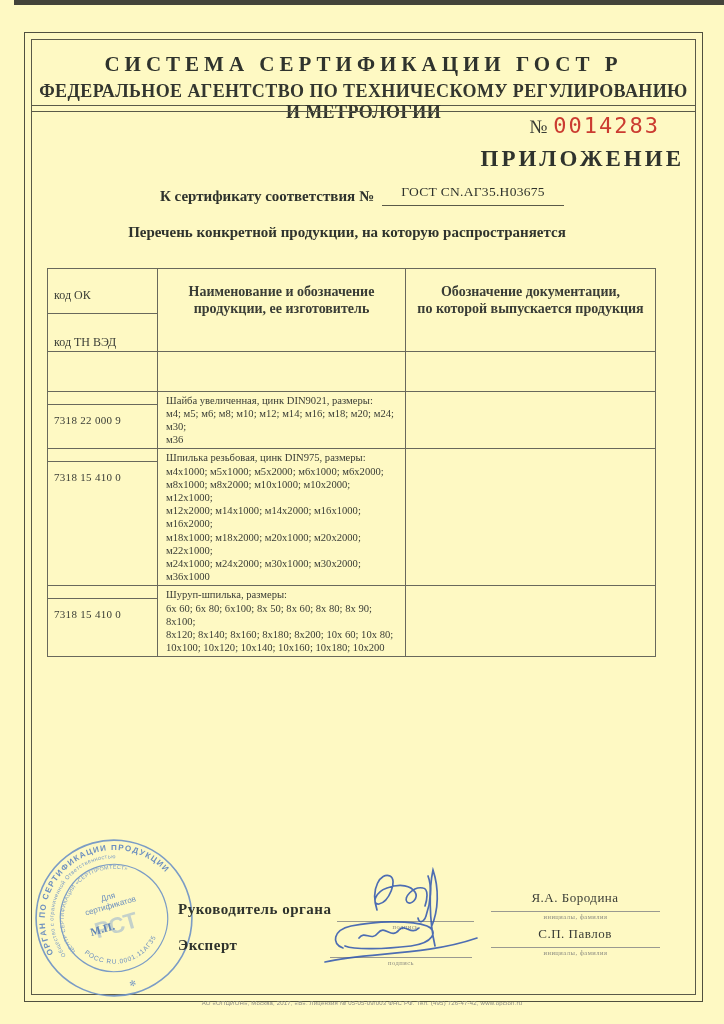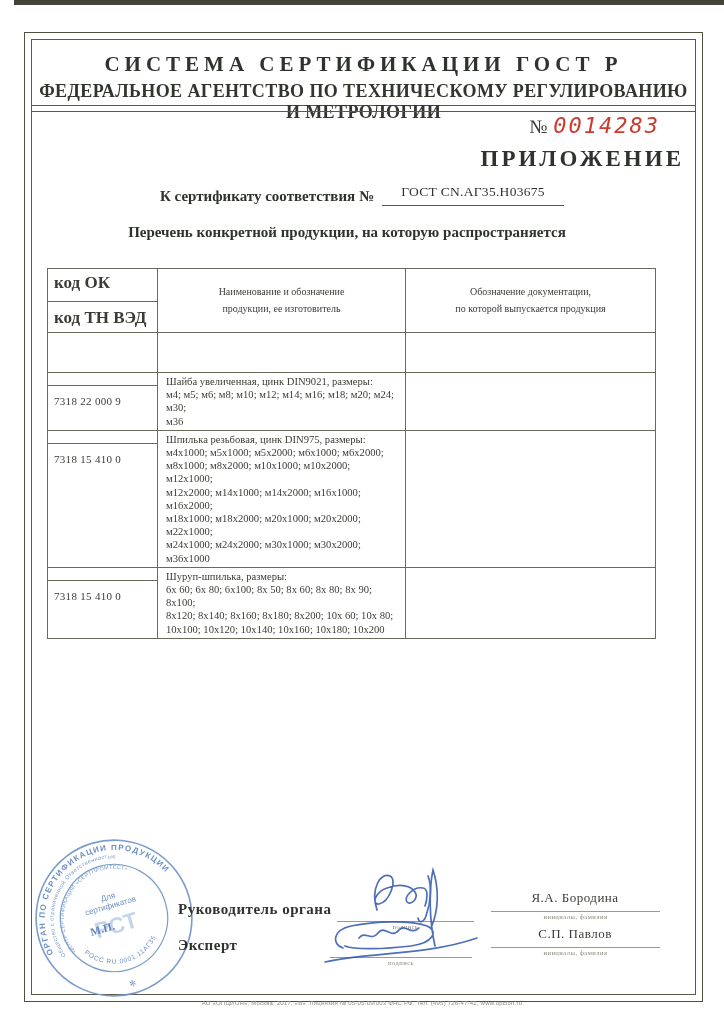--- a/index.html
+++ b/index.html
@@ -1,51 +1,51 @@
 <!DOCTYPE html>
 <html><head>
 <meta charset="utf-8">
 <style>
   * { margin:0; padding:0; box-sizing:border-box; }
   html,body { background:#e8e7e2; }
   body { font-family:"Liberation Serif","DejaVu Serif",serif; }
   .page {
     position:relative; width:724px; height:1024px; margin:0 auto;
-    background:#ffffff; overflow:hidden; color:#3a3d36;
+    background:#fef9c3; overflow:hidden; color:#3a3d36;
   }
   .scan-edge-top { position:absolute; left:14px; top:0; right:0; height:5px; background:#43433a; }
   .frame-outer { position:absolute; left:24px; top:32px; right:21px; bottom:22px; border:1.6px solid #50503f; }
   .frame-inner { position:absolute; left:31px; top:39px; right:28px; bottom:29px; border:1px solid #5a5a49; }
 
   .header-box { position:absolute; left:31px; top:39px; right:28px; height:67px; border-bottom:1px solid #5a5a49; text-align:center; }
   .header-box::after { content:""; position:absolute; left:0; right:0; bottom:-7px; height:1px; background:#5a5a49; }
   .sys-title { margin-top:13px; font-size:21px; font-weight:bold; letter-spacing:5px; color:#2f332d; }
   .agency { margin-top:4px; font-size:18px; font-weight:bold; letter-spacing:0.4px; color:#33362f; }
 
   .doc-number { position:absolute; top:113px; right:64px; white-space:nowrap; }
   .doc-number .no { font-size:19px; color:#3a3d36; margin-right:6px; }
-  .doc-number .num { font-family:"DejaVu Sans Mono",monospace; font-size:22px; letter-spacing:2px; color:#cb3b30;font-style:italic; }
+  .doc-number .num { font-family:"DejaVu Sans Mono",monospace; font-size:22px; letter-spacing:2px; color:#cb3b30; }
 
   .doc-title { position:absolute; top:146px; left:0; right:40px; text-align:right; font-size:23px; font-weight:bold; letter-spacing:3px; color:#2f332d; }
 
   .cert-line { position:absolute; top:188px; left:0; right:0; text-align:center; font-size:15px; font-weight:bold; color:#2f332d; }
   .cert-underline { display:inline-block; min-width:182px; border-bottom:1px solid #5a5a49; text-align:center; margin-left:8px; font-weight:normal; }
   .cert-underline span { display:inline-block; transform:translateY(-5px); font-size:13.5px; letter-spacing:0.3px; }
 
   .list-title { position:absolute; top:222px; left:0; right:30px; text-align:center; font-size:15px; font-weight:bold; color:#2f332d; line-height:20px; }
 
   table.prod { position:absolute; left:47px; top:268px; border-collapse:collapse; table-layout:fixed; }
   table.prod td { border:1px solid #69695c; vertical-align:top; padding:0; }
   .code-cell { padding:0 !important; }
   .code-cell .cc-top { border-bottom:1px solid #69695c; }
   .code-cell .cc-txt { padding:3px 5px 2px 6px; font-size:10.5px; line-height:12.5px; }
   .hdr .cc-top { height:33px; }
-  .hdr .cc-txt { padding-top:8px; font-size:17px; font-weight:bold; }
+  .hdr .cc-txt { padding-top:8px; font-size:12px; font-weight:normal;margin-top:12px; }
   .hdr .cc-bot .cc-txt { padding-top:10px; }
-  .hdr-center { text-align:center; font-size:10px; font-weight:normal; line-height:17px; padding-top:14px !important; }
+  .hdr-center { text-align:center; font-size:14px; font-weight:bold; line-height:17px; padding-top:14px !important; }
   .strip { height:13px; }
   .body-txt { padding:2px 6px 2px 8px !important; font-size:10.6px; line-height:13.2px;margin-top:34px; }
   .code-mid { padding:9px 5px 2px 6px; font-size:11px; letter-spacing:0.3px; }
   .pre { white-space:pre-line; }
 
   .sign-label { position:absolute; left:178px; font-size:15px; font-weight:bold; color:#2f332d; letter-spacing:0.5px; }
   .rule { position:absolute; height:1px; background:#9a9a90; }
   .rule-label { position:absolute; font-size:6.5px; color:#8b8b81; text-align:center; letter-spacing:0.5px; }
   .sig-name { position:absolute; font-size:13px; color:#3a3d36; text-align:center; letter-spacing:0.5px; }
 

